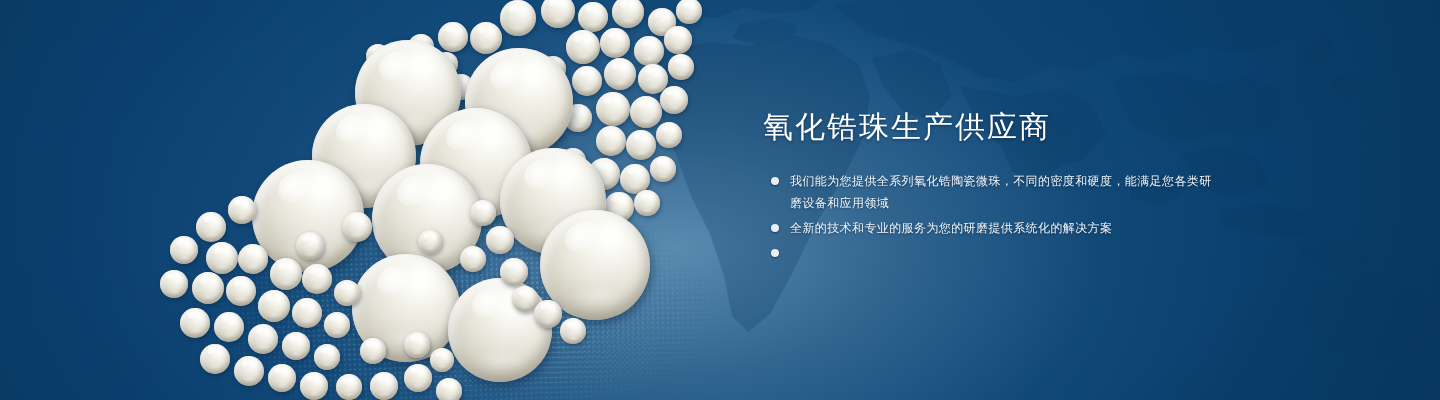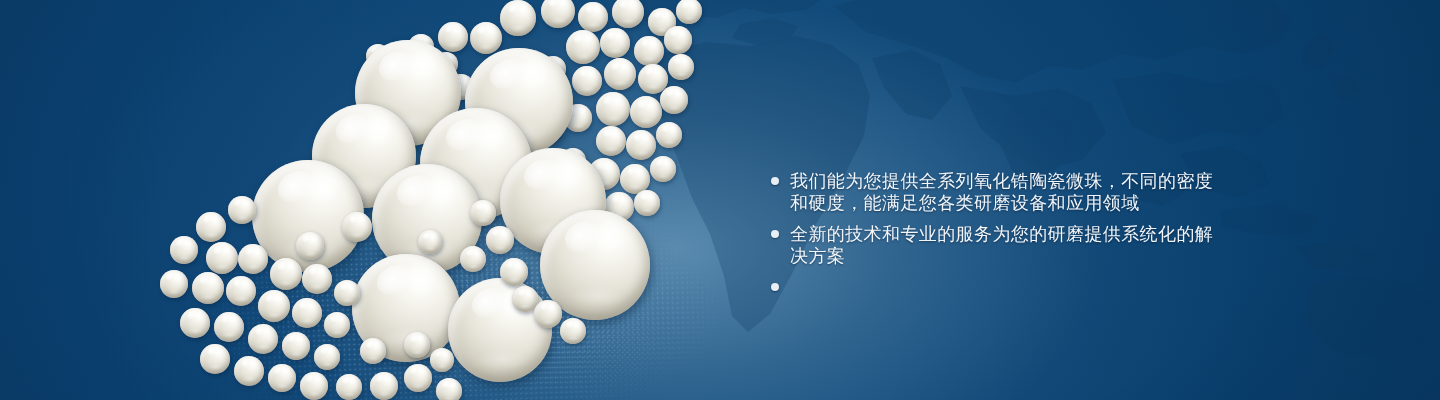--- a/index.html
+++ b/index.html
@@ -112,26 +112,26 @@
     color:#ffffff;
     font-weight:400;
     text-shadow:0 1px 3px rgba(0,24,52,.55);
     white-space:nowrap;
   }
   .bullets{ position:absolute; top:170px; left:0; width:460px; }
   .bullet{
     position:relative;
     padding-left:27px;
     color:#f2f6fa;
-    font-size:18px;
+    font-size:12px;
     line-height:22px;
     letter-spacing:.4px;
     text-shadow:0 1px 2px rgba(0,20,46,.5);
   }
-  .bullet + .bullet{ margin-top:9px; }
+  .bullet + .bullet{ margin-top:3px; }
   .dot{
     position:absolute; left:8px; top:7px;
     width:8px; height:8px; border-radius:50%;
     background:#e8eef4;
     box-shadow:0 1px 2px rgba(0,20,46,.5);
   }
 </style>
 </head>
 <body>
 
@@ -276,20 +276,21 @@
     <div class="bead sm" style="left:370px;top:372px;width:28px;height:28px;"></div>
     <div class="bead sm" style="left:404px;top:364px;width:28px;height:28px;"></div>
     <div class="bead sm" style="left:436px;top:378px;width:26px;height:26px;"></div>
     <div class="bead sm" style="left:404px;top:332px;width:26px;height:26px;"></div>
     <div class="bead sm" style="left:360px;top:338px;width:26px;height:26px;"></div>
     <div class="bead sm" style="left:430px;top:348px;width:24px;height:24px;"></div>
   </div>
 
   <div class="content">
 
+    <div class="headline">氧化锆珠生产供应商</div>
 
     <div class="bullets">
 
       <div class="bullet">
         <span class="dot"></span>
         <span>我们能为您提供全系列氧化锆陶瓷微珠，不同的密度和硬度，能满足您各类研磨设备和应用领域</span>
       </div>
 
       <div class="bullet">
         <span class="dot"></span>

